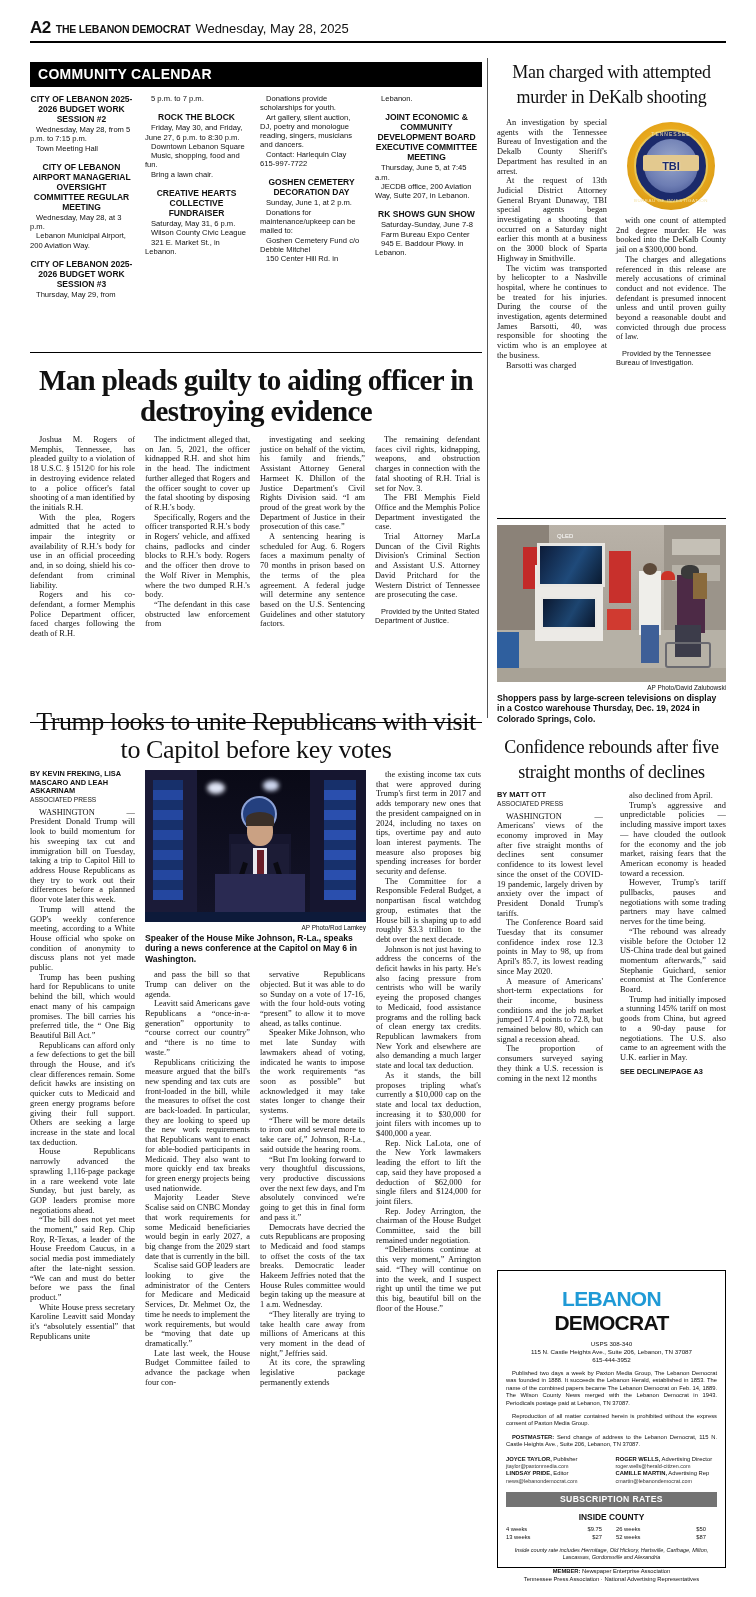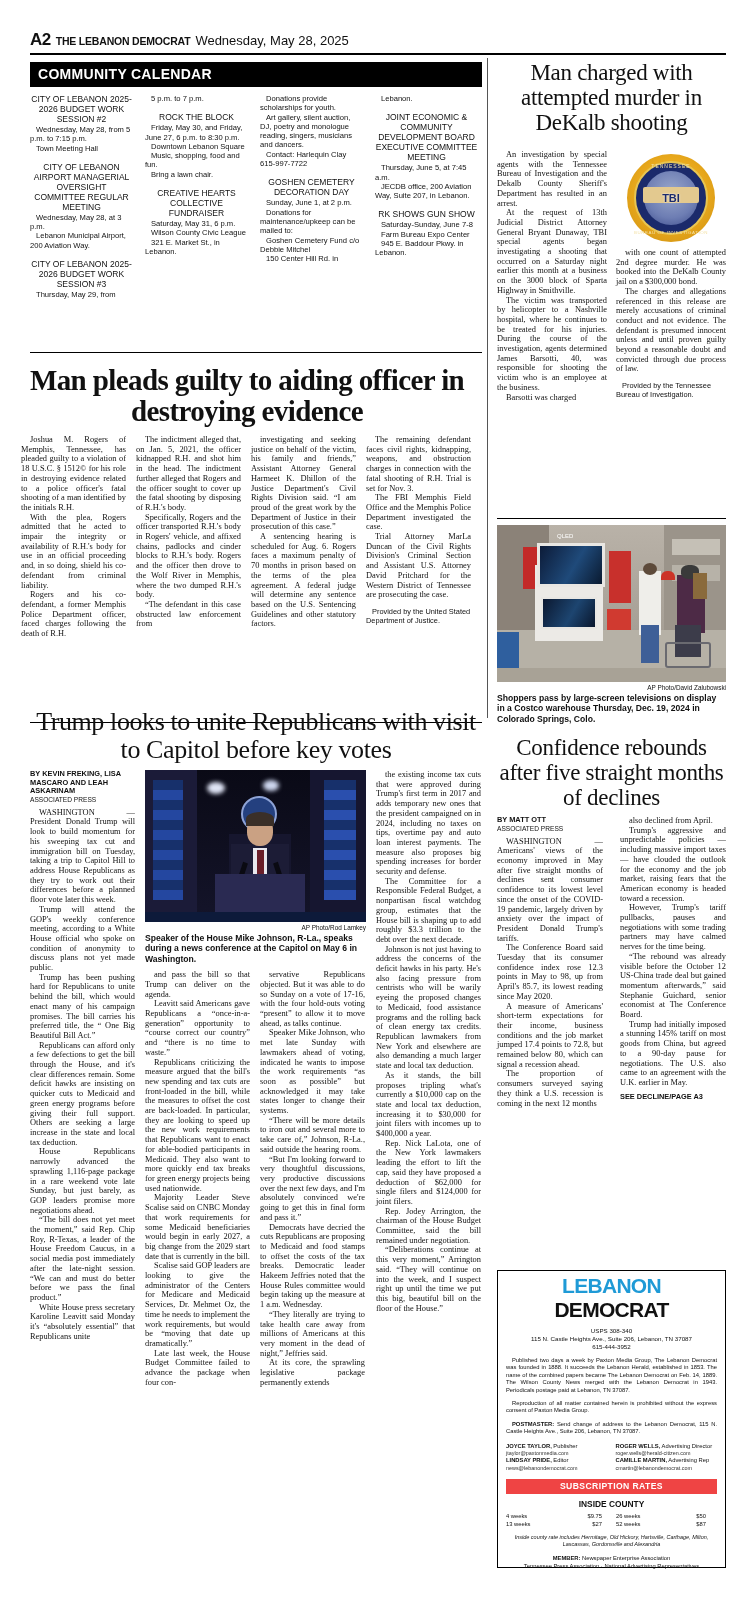--- a/index.html
+++ b/index.html
@@ -15,21 +15,21 @@
   .page { position: relative; width: 756px; height: 1597px; padding: 0; }
 
   
   .folio {
     position: absolute; left: 30px; top: 18px; width: 696px;
     display: flex; align-items: baseline; gap: 5px;
     border-bottom: 2.5px solid #000; padding-bottom: 3px;
   }
   .folio-page {
     font-family: "Liberation Sans", sans-serif;
-    font-weight: 700; font-size: 17px; letter-spacing: -0.5px; margin-top: 12px;
+    font-weight: 700; font-size: 17px; letter-spacing: -0.5px;
   }
   .folio-name {
     font-family: "Liberation Sans", sans-serif;
     font-weight: 700; font-size: 10.5px; letter-spacing: -0.2px;
   }
   .folio-date {
     font-family: "Liberation Sans", sans-serif;
     font-weight: 400; font-size: 13px;
   }
 
@@ -48,45 +48,45 @@
     background: #000; color: #fff;
     font-family: "Liberation Sans", sans-serif;
     font-weight: 700; font-size: 14px; letter-spacing: 0.3px;
     padding: 4px 8px 5px 8px;
   }
   .cal-cols { display: flex; gap: 12px; margin-top: 7px; }
   .cal-col { width: 103px; }
   .cal-entry { margin-bottom: 9px; }
   .cal-title {
     font-family: "Liberation Sans", sans-serif;
-    font-weight: 400; font-size: 8.5px; line-height: 10px;
+    font-weight: 700; font-size: 8.5px; line-height: 10px;
     text-align: center; margin-bottom: 1px;
   }
   .cal-line {
     font-family: "Liberation Sans", sans-serif;
     font-size: 7.6px; line-height: 9.3px;
     text-indent: 6px;
   }
   .cal-rule {
     position: absolute; left: 30px; top: 352px; width: 452px;
     border-top: 1.2px solid #000;
   }
   .vrule-calendar {
     position: absolute; left: 487px; top: 58px; width: 0;
     height: 660px; border-left: 1px solid #555;
   }
 
   
   .dekalb { position: absolute; left: 497px; top: 60px; width: 229px; }
   .hl-serif {
     font-family: "Liberation Serif", serif;
-    font-weight: 400; font-size: 23px; line-height: 25px;
+    font-weight: 400; font-size: 18px; line-height: 25px;
     text-align: center; letter-spacing: -0.3px;
   }
-  .dekalb-cols { display: flex; gap: 9px; margin-top: 15px; }
+  .dekalb-cols { display: flex; gap: 9px; margin-top: 8px; }
   .dekalb-col { width: 110px; }
   .tbi-seal {
     width: 88px; height: 88px; margin: 4px auto 6px auto; position: relative;
   }
   .tbi-outer {
     position:absolute; inset:0; border-radius:50%;
     background: radial-gradient(circle at 50% 45%, #f6c33c 0%, #e8a81c 55%, #c98c10 100%);
   }
   .tbi-ring {
     position:absolute; inset:7px; border-radius:50%;
@@ -116,21 +116,21 @@
     position:absolute; left:0; right:0; bottom:7px; text-align:center;
     font-family:"Liberation Sans", sans-serif; font-size:4.4px;
     letter-spacing:0.6px; color:#f3e2a8;
   }
   .provided {
     font-family: "Liberation Sans", sans-serif;
     font-size: 7.4px; line-height: 9px; text-indent: 6px; margin-top: 7px;
   }
 
   
-  .pleads { position: absolute; left: 21px; top: 365px; width: 452px; }
+  .pleads { position: absolute; left: 30px; top: 365px; width: 452px; }
   .hl-bold-serif {
     font-family: "Liberation Serif", serif;
     font-weight: 700; font-size: 29px; line-height: 31px;
     text-align: center; letter-spacing: -0.6px;
   }
   .pleads-cols { display:flex; gap: 10px; margin-top: 8px; }
   .pleads-col { width: 105px; }
   .rule-under-pleads {
     position:absolute; left: 30px; top: 722px; width: 452px;
     border-top: 1.2px solid #000;
@@ -232,21 +232,21 @@
   .conf-cols { display:flex; gap:17px; margin-top:6px; }
   .conf-col { width:110px; }
   .see-more {
     font-family:"Liberation Sans", sans-serif;
     font-weight:700; font-size:7.4px; margin-top:4px;
   }
 
   
   .masthead {
     position:absolute; left:497px; top:1270px; width:229px; height:298px;
-    border: 1.4px solid #000; background:#fff; padding: 2px 8px;
+    border: 1.4px solid #000; background:#fff; padding: 15px 8px;
   }
   .mh-logo {
     text-align:center; font-family:"Liberation Sans", sans-serif;
     font-weight:700; font-size:21px; letter-spacing:-0.7px; line-height:24px;
     margin-top:1px;
   }
   .mh-logo .lebanon { color:#1f9ad6; }
   .mh-logo .democrat { color:#111; }
   .mh-addr {
     text-align:center; font-family:"Liberation Sans", sans-serif;
@@ -262,21 +262,21 @@
   .mh-name {
     font-family:"Liberation Sans", sans-serif;
     font-weight:700; font-size:5.8px; line-height:7.6px;
   }
   .mh-name span { font-weight:400; }
   .mh-email {
     font-family:"Liberation Sans", sans-serif;
     font-size:5.4px; line-height:7px; color:#333;
   }
   .mh-subbar {
-    background:#ef4444; color:#fff; text-align:center;
+    background:#737373; color:#fff; text-align:center;
     font-family:"Liberation Sans", sans-serif;
     font-weight:700; font-size:8.6px; letter-spacing:0.4px;
     padding:2.5px 0; margin-top:7px;
   }
   .mh-inside {
     text-align:center; font-family:"Liberation Sans", sans-serif;
     font-weight:700; font-size:8.4px; margin-top:5px;
   }
   .rates { margin-top:3px; font-family:"Liberation Sans", sans-serif; font-size:5.8px; }
   .rate-row { display:flex; line-height:8.6px; }

